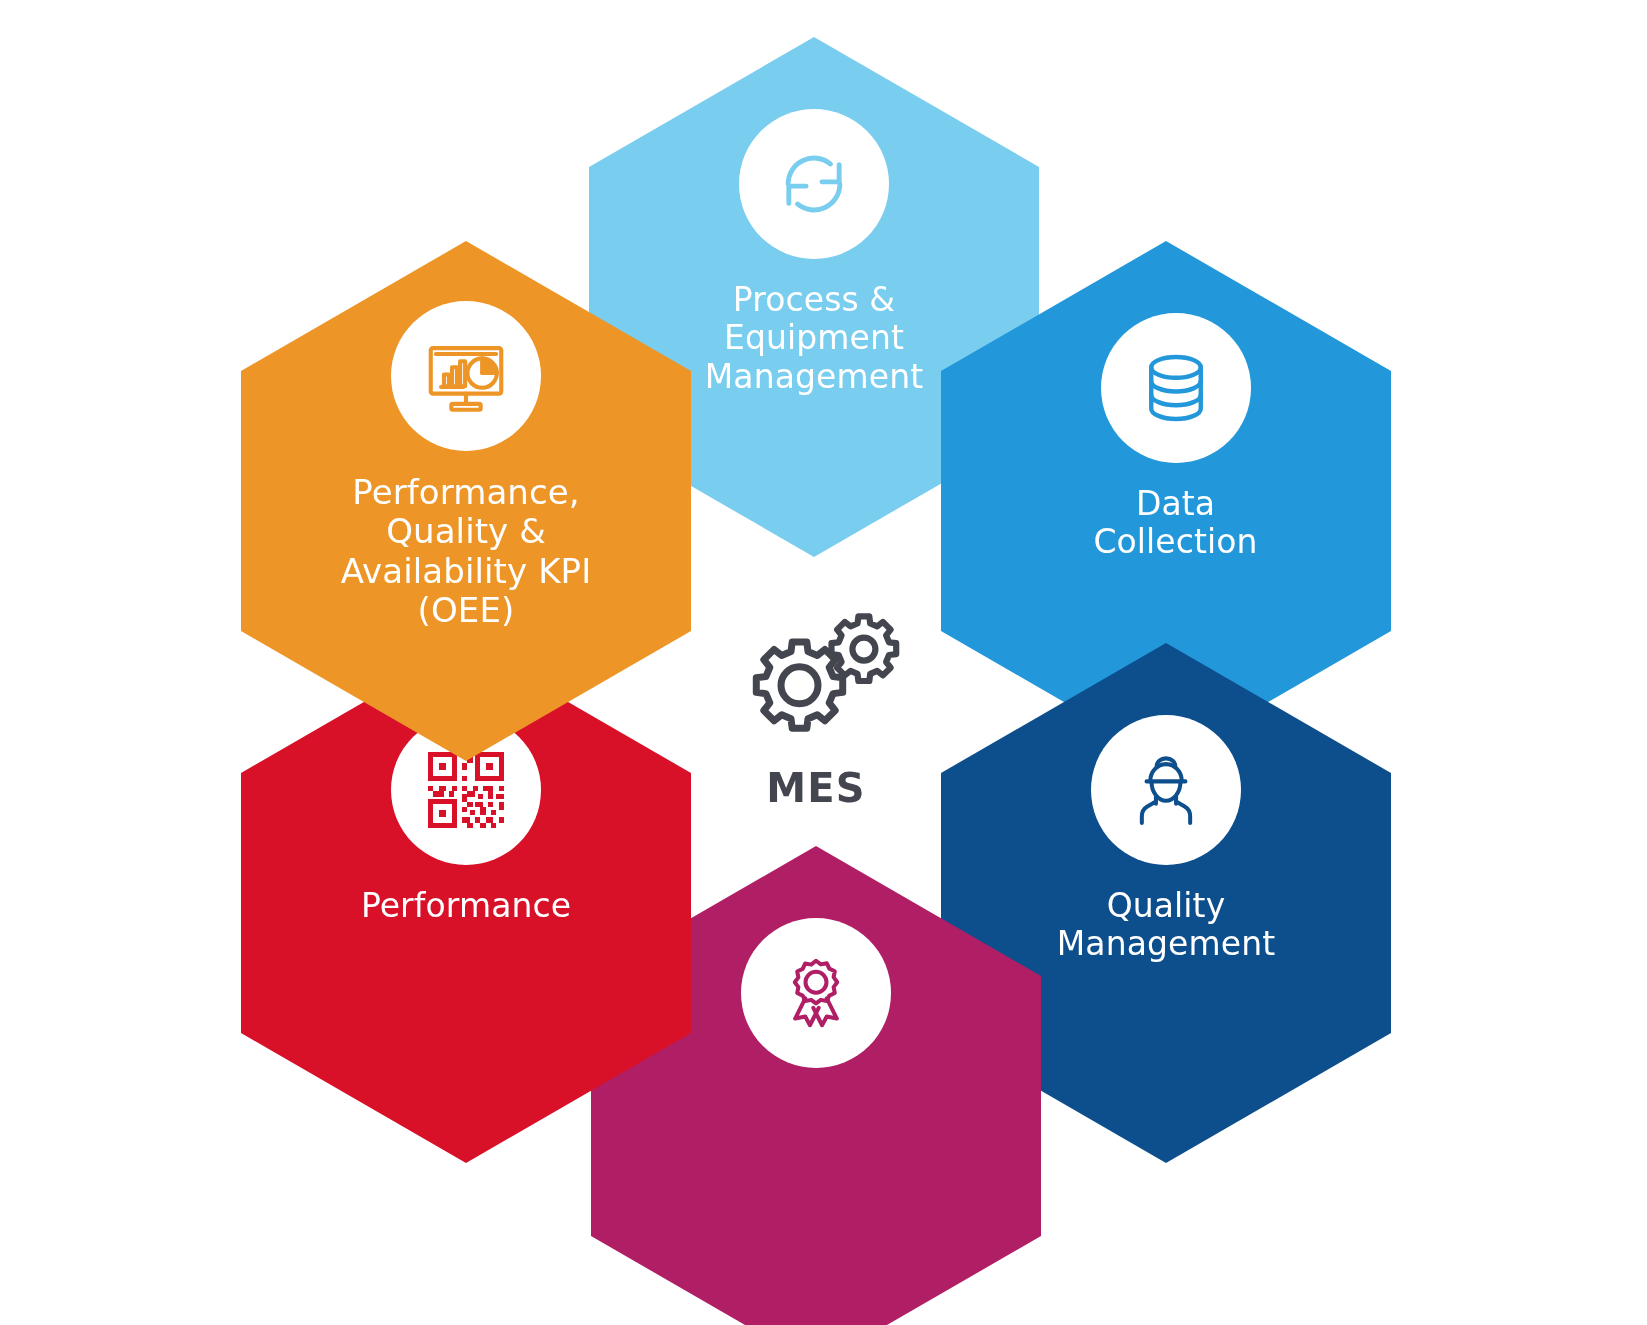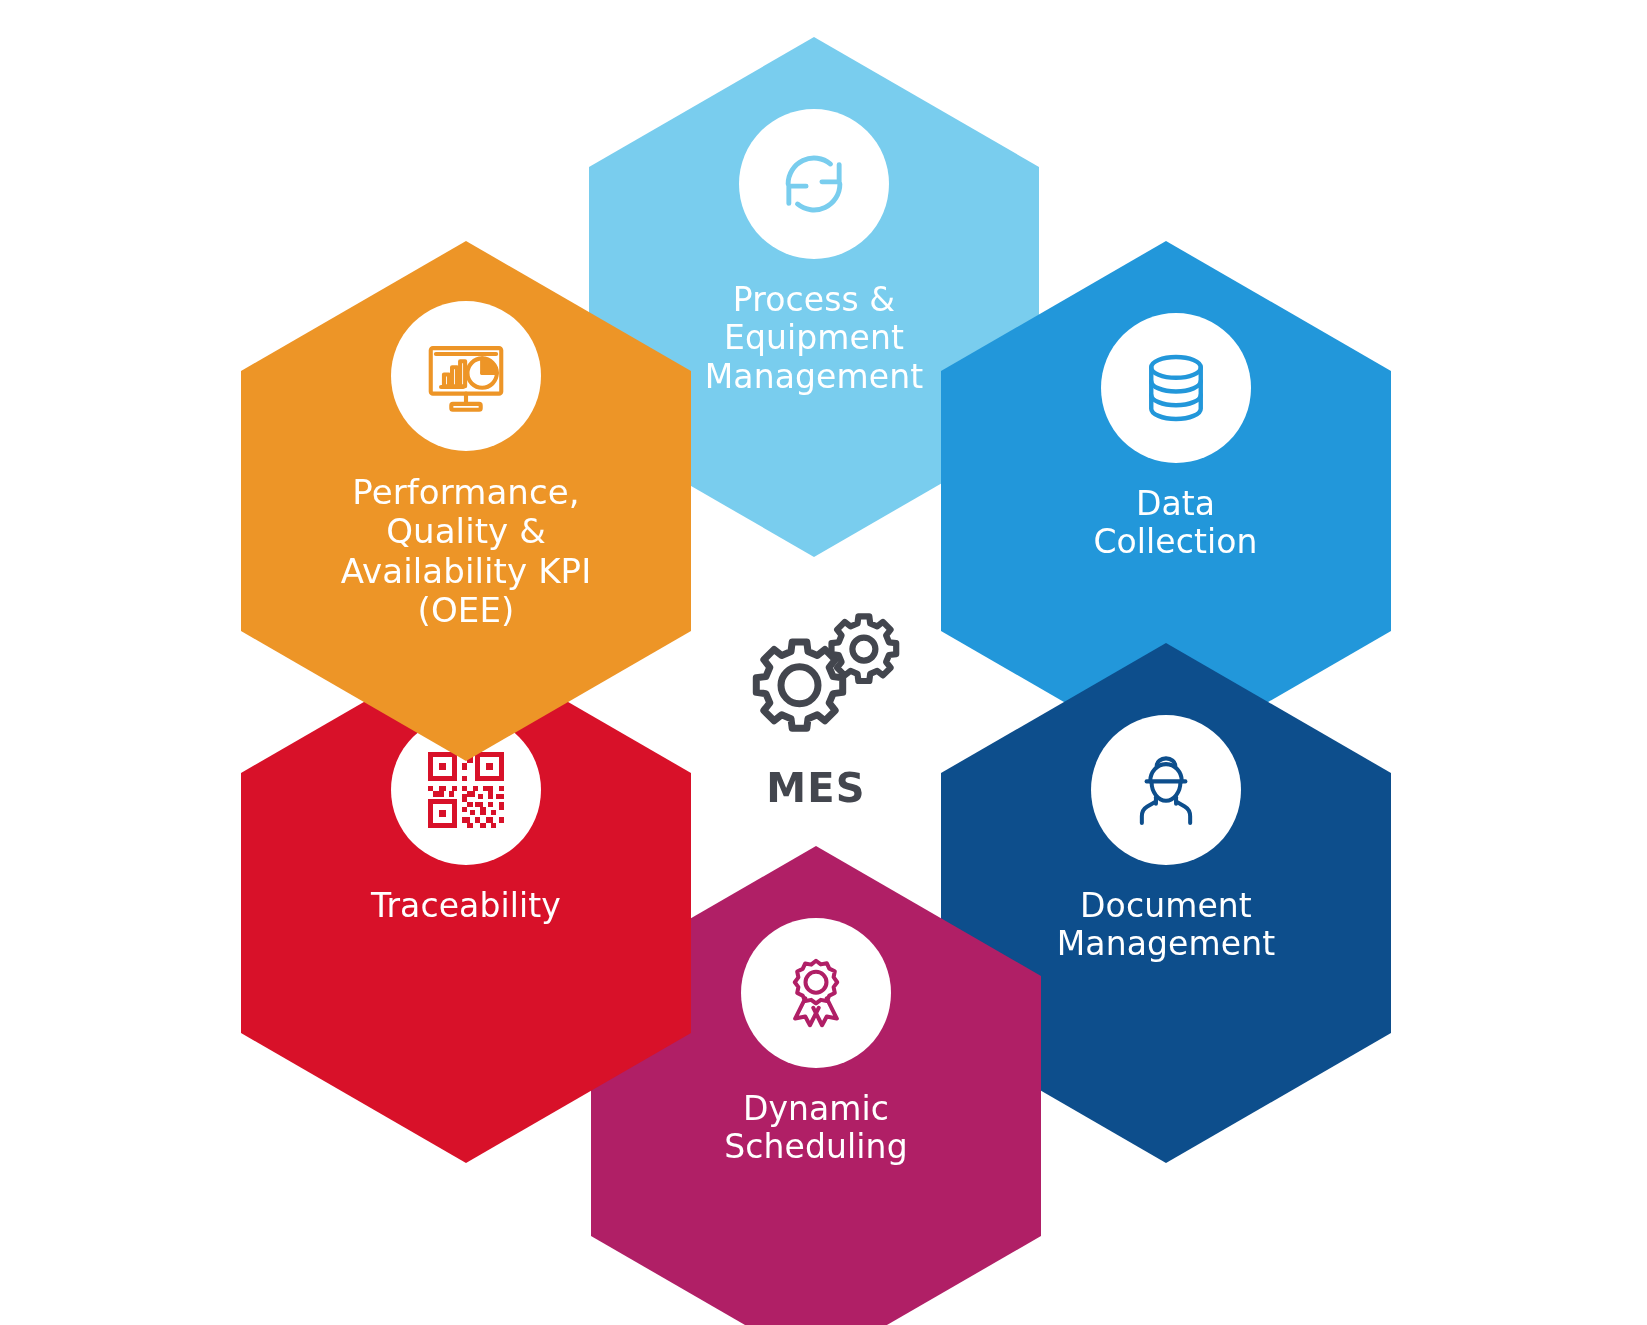--- a/index.html
+++ b/index.html
@@ -121,37 +121,35 @@
           <path d="M25.5 15.5c0-3.2 2.9-5.5 6.5-5.5s6.5 2.3 6.5 5.5"></path>
           <line x1="18.5" y1="26" x2="45.5" y2="26"></line>
           <path d="M22 27c0 6.3 4.5 12.5 10 12.5S42 33.3 42 27"></path>
           <path d="M25 40l-6 3.5c-2.4 1.4-3.8 4-3.8 6.8V55"></path>
           <path d="M39 40l6 3.5c2.4 1.4 3.8 4 3.8 6.8V55"></path>
           <path d="M25 37v4.5"></path>
             <path d="M39 37v4.5"></path>
         </g>
       </svg>
     </div>
-    <div class="hex-label">Document
+    <div class="hex-label">Quality
 Management</div>
   </div>
 
   <div class="hex" id="hex-dynamic">
     <div class="icon-circle">
       <svg width="86" height="86" viewBox="0 0 64 64">
         <g fill="none" stroke="#B01F66" stroke-width="3" stroke-linecap="round" stroke-linejoin="round">
           <path d="M32 8l3.6 2.7 4.4-.9 1.9 4.1 4.1 1.9-.9 4.4L47.8 24l-2.7 3.6.9 4.4-4.1 1.9-1.9 4.1-4.4-.9L32 39.8l-3.6-2.7-4.4.9-1.9-4.1-4.1-1.9.9-4.4L16.2 24l2.7-3.6-.9-4.4 4.1-1.9 1.9-4.1 4.4.9z"></path>
           <circle cx="32" cy="24" r="7.8"></circle>
           <polyline points="24,36 16.5,51 24,49.5 27.5,56 34,43"></polyline>
           <polyline points="40,36 47.5,51 40,49.5 36.5,56 30,43"></polyline>
         </g>
       </svg>
     </div>
-    <div class="hex-label">Dynamic
-Scheduling</div>
   </div>
 
   <div class="hex" id="hex-trace">
     <div class="icon-circle">
       <svg width="86" height="86" viewBox="0 0 33 33" shape-rendering="crispEdges">
         <g fill="#D81129">
           <path d="M2 2h11v11H2zm2 2v7h7V4z"></path>
           <rect x="6" y="6" width="3" height="3"></rect>
           <path d="M20 2h11v11H20zm2 2v7h7V4z"></path>
           <rect x="24" y="6" width="3" height="3"></rect>
@@ -186,21 +184,21 @@
           <rect x="15" y="27" width="3" height="2"></rect>
           <rect x="20" y="27" width="2" height="2"></rect>
           <rect x="24" y="27" width="3" height="2"></rect>
           <rect x="29" y="27" width="2" height="2"></rect>
           <rect x="17" y="29" width="2" height="2"></rect>
           <rect x="22" y="29" width="2" height="2"></rect>
           <rect x="26" y="29" width="2" height="2"></rect>
         </g>
       </svg>
     </div>
-    <div class="hex-label">Traceability</div>
+    <div class="hex-label">Performance</div>
   </div>
 
   <div class="hex" id="hex-perf">
     <div class="icon-circle">
       <svg width="94" height="94" viewBox="0 0 64 64">
         <g fill="none" stroke="#ED9527" stroke-width="2.8" stroke-linecap="round" stroke-linejoin="round">
           <rect x="8" y="13" width="48" height="31" rx="1.5"></rect>
           <line x1="11.5" y1="17" x2="52.5" y2="17"></line>
           <line x1="32" y1="44" x2="32" y2="51"></line>
           <rect x="22" y="51" width="20" height="4" rx="1"></rect>

